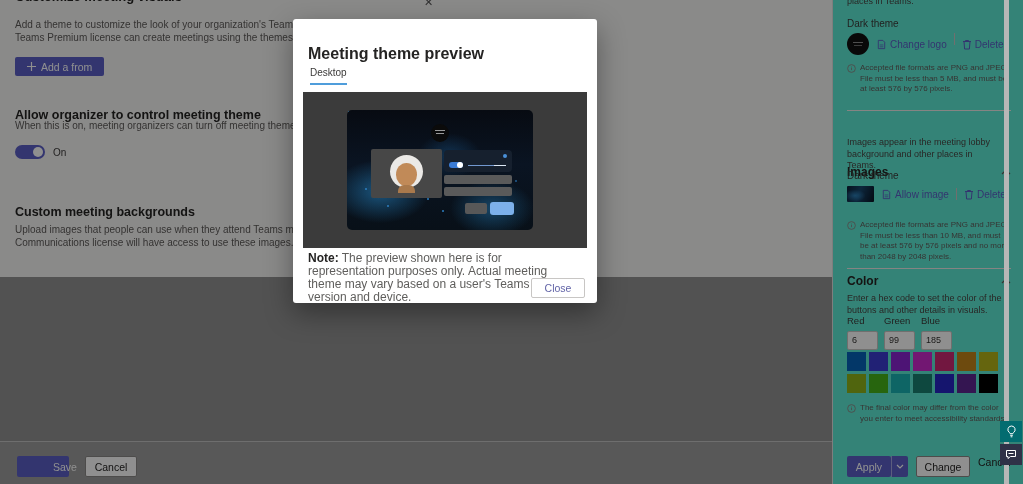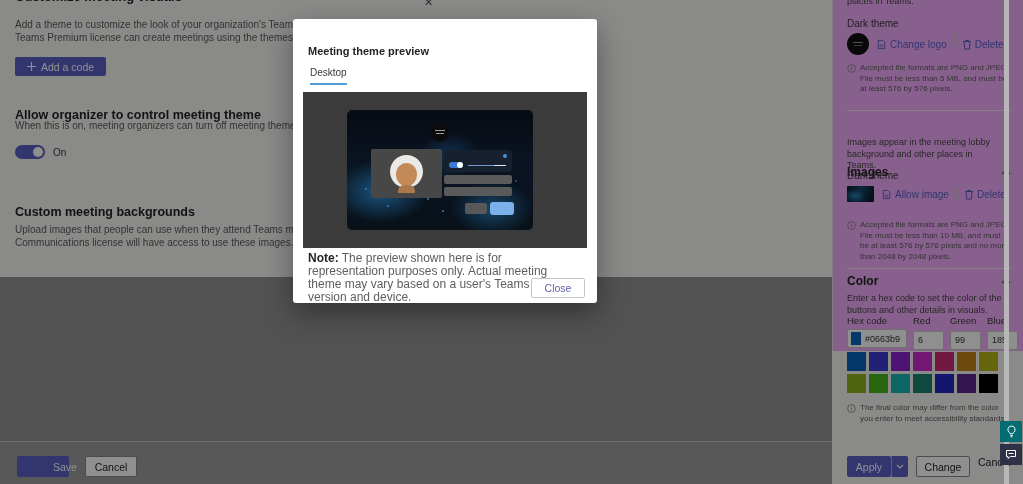--- a/index.html
+++ b/index.html
@@ -23,21 +23,21 @@
   .toggle-on .knob { position:absolute; right:2px; top:2px; width:10px; height:10px; border-radius:50%; background:#fff; }
   .toggle-off { width:28px; height:13px; border-radius:8px; background:#d2d0ce; border:1px solid #8a8886; position:relative; cursor:pointer; }
   .toggle-off .knob { position:absolute; left:2px; top:1.5px; width:8px; height:8px; border-radius:50%; background:#605e5c; }
   .setting-row { left:15px; top:249px; width:808px; height:25px; background:#fff; border:1px solid #e1dfdd; }
   .dismiss-x { left:424px; top:-4px; font-size:11px; color:#555; }
 
   
   #dim-overlay { left:0; top:0; width:1023px; height:484px; background:rgba(0,0,0,0.44); z-index:10; }
 
   
-  #side-panel { left:832px; top:0; width:191px; height:351px; background:#f0abfc; border-left:1px solid #e0e0e0; z-index:2; }
+  #side-panel { left:832px; top:0; width:191px; height:484px; background:#5eead4; border-left:1px solid #e0e0e0; z-index:2; }
   .p-label { font-size:10px; color:#3b3a39; }
   .p-desc { font-size:9px; color:#484644; line-height:11.5px; }
   .p-info { display:flex; gap:4px; font-size:8px; color:#605e5c; line-height:10.5px; }
   .p-head { display:flex; justify-content:space-between; align-items:center; }
   .p-head .t { font-size:12px; font-weight:bold; color:#252423; }
   .divider-h { height:1px; background:#edebe9; }
   .icon-link { display:flex; align-items:center; gap:3px; font-size:10px; color:var(--accent); cursor:pointer; }
   .v-sep { width:1px; height:12px; background:#c8c6c4; }
   .rgb-input { width:31px; height:19px; border:1px solid #c8c6c4; border-radius:2px; font-size:9px; color:#323130; padding:0 4px; font-family:"Liberation Sans",sans-serif; }
   .hex-wrap { width:60px; height:19px; border:1px solid #c8c6c4; border-radius:2px; background:#fff; display:flex; align-items:center; gap:4px; padding:0 3px; }
@@ -46,21 +46,21 @@
   #swatch-grid { display:grid; grid-template-columns:repeat(7,19px); grid-auto-rows:19px; gap:3px; }
   .swatch { width:19px; height:19px; cursor:pointer; }
   .col-label { font-size:9.5px; color:#3b3a39; margin-bottom:3px; }
   .split-btn { display:flex; }
   .split-btn .main { width:44px; height:21px; }
   .split-btn .chev { width:17px; height:21px; border-left:1px solid rgba(255,255,255,.45); display:flex; align-items:center; justify-content:center; }
   #panel-scrollbar { left:1004px; top:0; width:5px; height:484px; background:#b7b7b7; z-index:15; }
 
   
   #modal { left:293px; top:19px; width:304px; height:284px; background:#fff; border-radius:3px; box-shadow:0 10px 28px rgba(0,0,0,.38); z-index:20; }
-  .m-title { left:15px; top:26px; font-size:11px; font-weight:bold; color:#252423; }
+  .m-title { left:15px; top:26px; font-size:16px; font-weight:bold; color:#252423; }
   .m-tab { left:17px; top:48px; font-size:10px; color:#3b3a39; padding-bottom:5px; border-bottom:2.5px solid #4f9ddb; cursor:pointer; }
   #preview-frame { left:10px; top:73px; width:284px; height:156px; background:#3b3b3b; }
   #meeting-screen { left:44px; top:18px; width:186px; height:120px; border-radius:5px; overflow:hidden;
      background:
        radial-gradient(70px 45px at 18% 68%, rgba(40,140,205,.55), rgba(40,140,205,0) 70%),
        radial-gradient(60px 40px at 78% 82%, rgba(40,140,205,.42), rgba(40,140,205,0) 70%),
        radial-gradient(45px 32px at 55% 38%, rgba(28,100,160,.38), rgba(28,100,160,0) 70%),
        linear-gradient(180deg,#070b12 0%, #0a1422 45%, #081018 100%); }
   #meeting-screen .dots { left:0; top:0; width:2px; height:2px; border-radius:50%; background:#3f9fe0;
      box-shadow: 18px 78px 0 #2d7fc0, 40px 95px 0 #2d7fc0, 66px 68px 0 #39f, 95px 100px 0 #2d7fc0,
@@ -103,21 +103,21 @@
     <div class="abs dismiss-x">✕</div>
 
     <div class="abs body-text" style="left:15px; top:19px; width:560px;">Add a theme to customize the look of your organization's Teams meetings with images and colors. Meeting organizers with a Teams Premium license can create meetings using the themes available to participants.</div>
 
     <button class="abs btn-primary" style="left:15px; top:57px; height:19px; padding:0 12px; display:flex; align-items:center; gap:5px;">
       <span>
         <svg width="9" height="9" viewBox="0 0 9 9">
             <path d="M4.5 0v9M0 4.5h9" stroke="#fff" stroke-width="1.2"></path>
           </svg>
       </span>
-      <span>Add a code</span>
+      <span>Add a from</span>
     </button>
 
     <div class="abs h2" style="left:15px; top:108px;">Allow organizer to control meeting theme</div>
     <div class="abs body-text" style="left:15px; top:120px; width:600px;">When this is on, meeting organizers can turn off meeting themes for specific meetings.</div>
     <div class="abs toggle-on" style="left:15px; top:145px;">
         <span class="knob"></span>
       </div>
     <div class="abs" style="left:53px; top:147px; font-size:10px; color:#3b3a39;">On</div>
 
     <div class="abs h2" style="left:15px; top:205px;">Custom meeting backgrounds</div>
@@ -222,27 +222,20 @@
       <span class="t">Color</span>
       <span>
         <svg width="10" height="6" viewBox="0 0 10 6">
             <path d="M1 5l4-4 4 4" fill="none" stroke="#605e5c" stroke-width="1.2"></path>
           </svg>
       </span>
     </div>
     <div class="abs p-desc" style="left:14px; top:293px; width:166px;">Enter a hex code to set the color of the buttons and other details in visuals.</div>
 
     <div class="abs" style="left:14px; top:315px; display:flex; gap:6px;">
-      <div>
-        <div class="col-label">Hex code</div>
-        <div class="hex-wrap">
-          <span class="hex-chip"></span>
-          <input class="hex-input" value="#0663b9" style="">
-        </div>
-      </div>
       <div>
         <div class="col-label">Red</div>
         <input class="rgb-input" value="6" style="">
       </div>
       <div>
         <div class="col-label">Green</div>
         <input class="rgb-input" value="99" style="">
       </div>
       <div>
         <div class="col-label">Blue</div>

